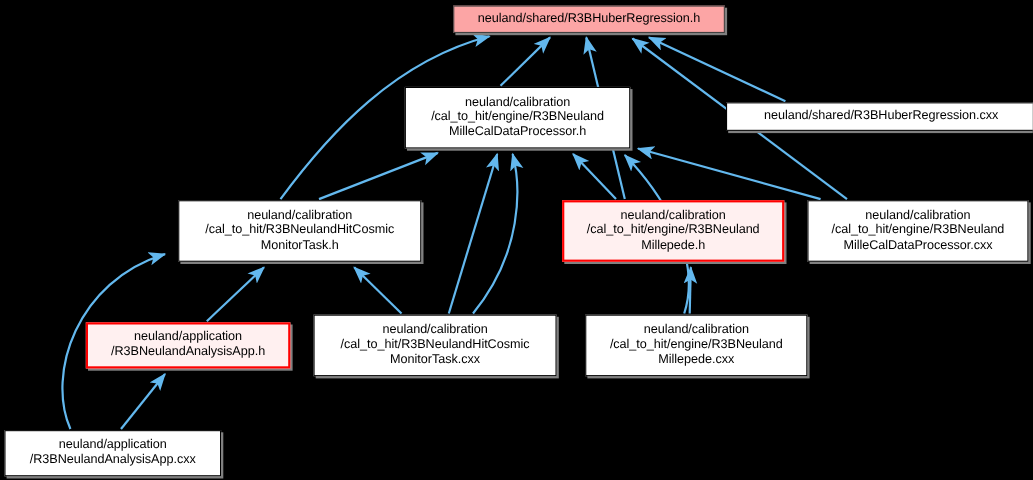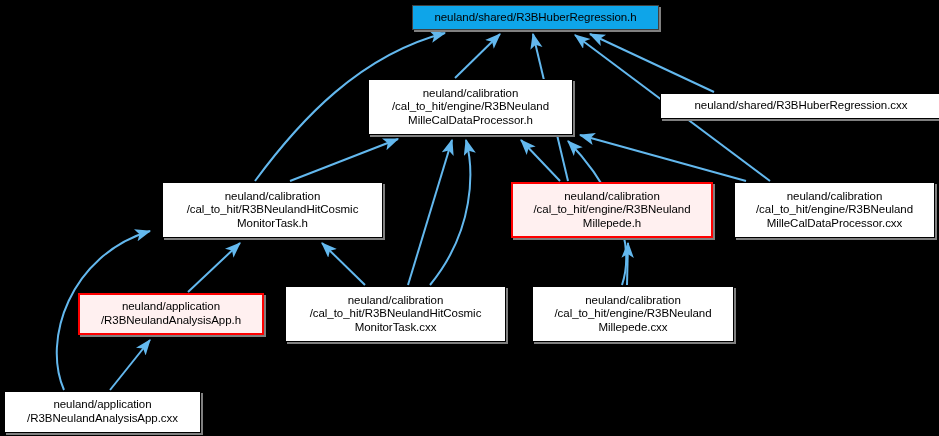--- a/index.html
+++ b/index.html
@@ -47,21 +47,21 @@
     box-shadow: 2px 2px 0 0 #808080;
   }
   
   .node.red {
     background: #fff0f0;
     border: 2px solid #ff0000;
     box-shadow: 2px 2px 0 0 #808080;
   }
   
   .node.root {
-    background: #0ea5e9;
+    background: #fca5a5;
     border: 1px solid #404040;
     box-shadow: 2px 2px 0 0 #808080;
   }
 </style>
 </head>
 <body>
 
 <div id="canvas">
 
   <svg id="edge-layer" viewBox="0 0 939 436" xmlns="http://www.w3.org/2000/svg">

